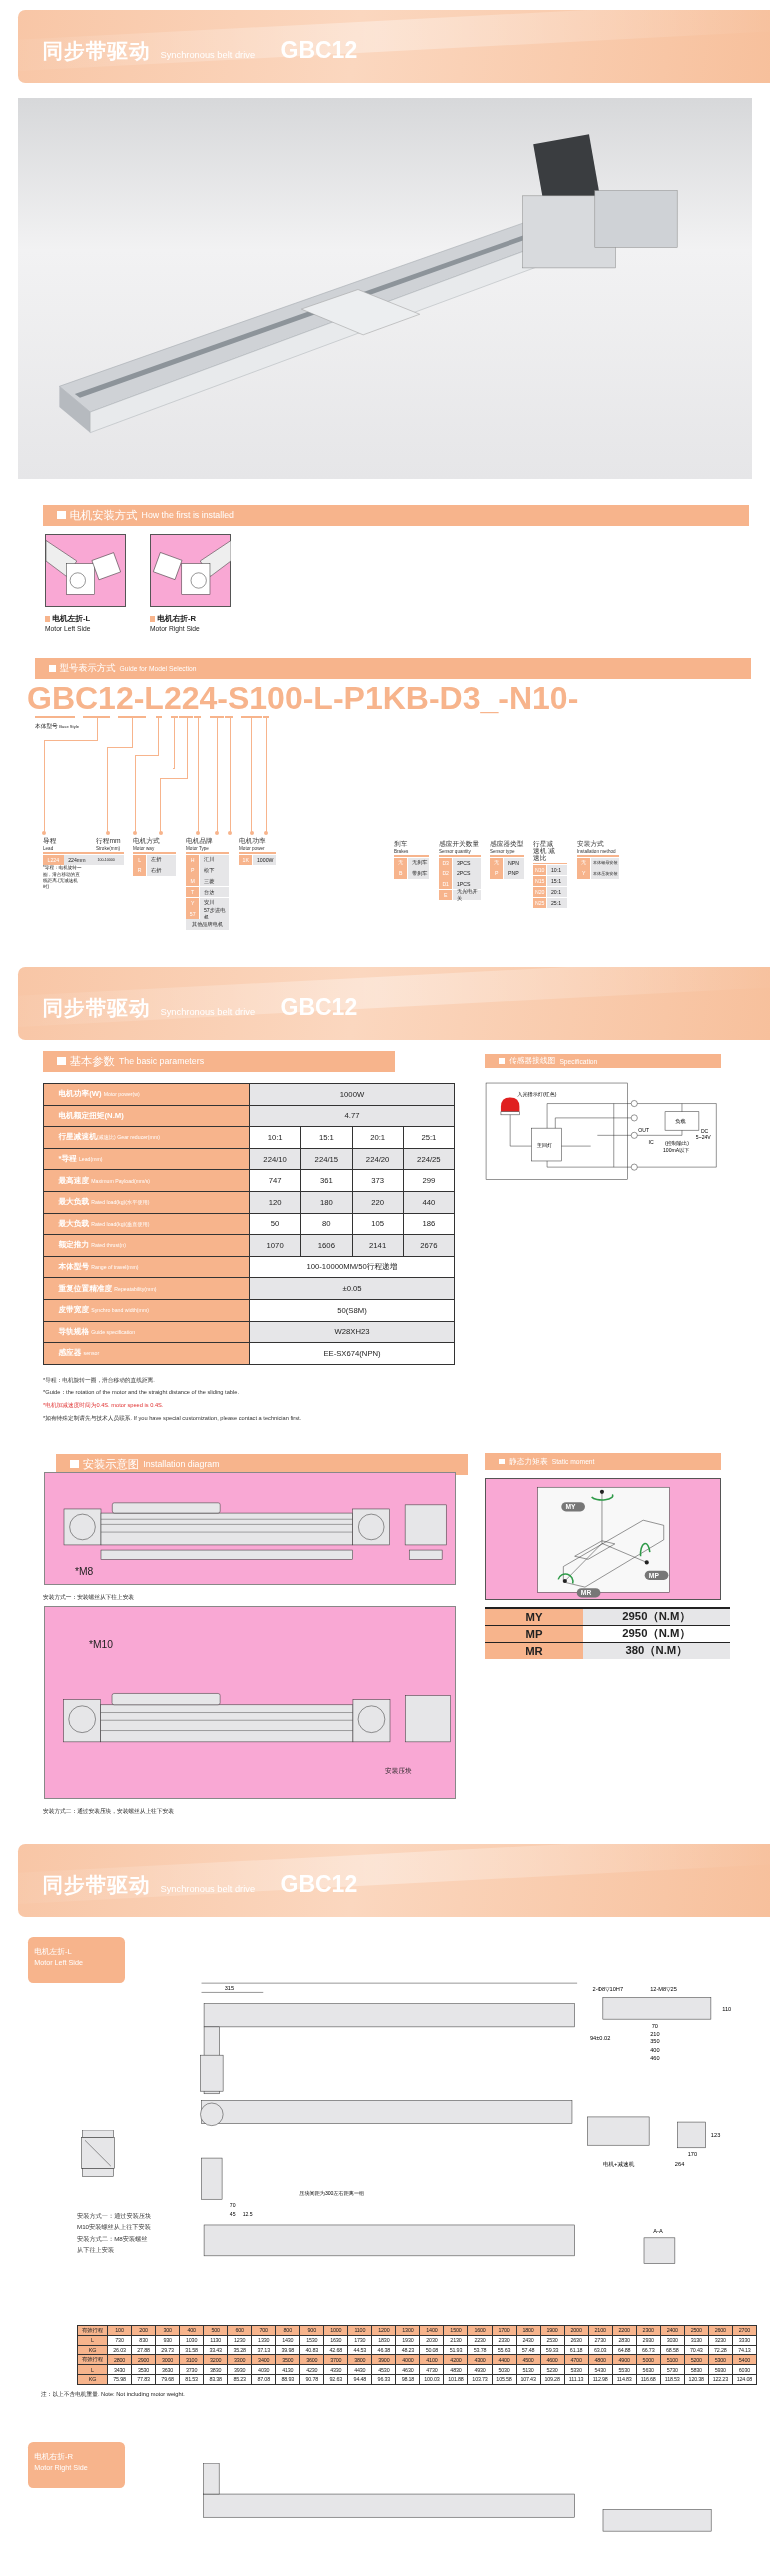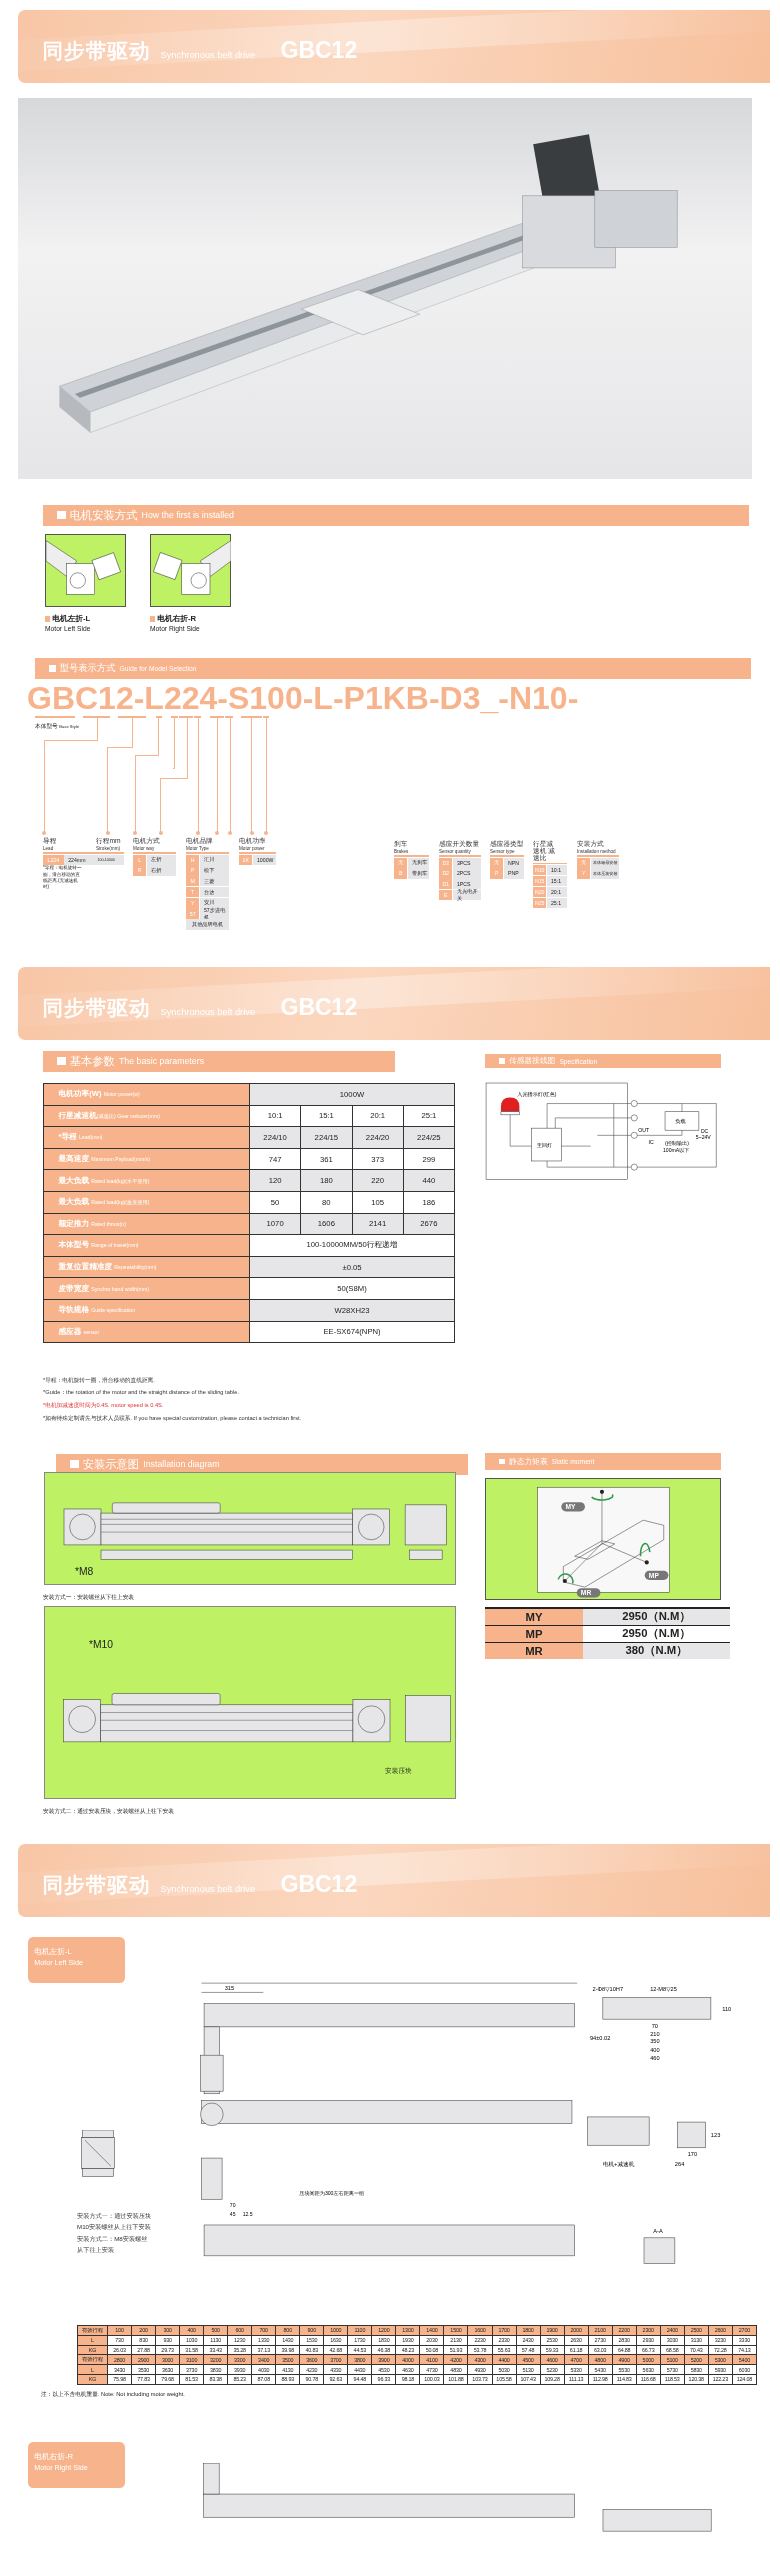--- a/index.html
+++ b/index.html
@@ -8,21 +8,21 @@
 .banner{position:absolute;left:17.5px;width:752px;height:73px;border-radius:7.2px 0 0 7.2px;background:linear-gradient(100deg,#f8c6a6 0%,#fbd7bf 45%,#f7c09c 100%);overflow:hidden}
 .banner::before{content:"";position:absolute;left:-52px;top:10.3px;width:824px;height:31px;background:linear-gradient(90deg,rgba(255,255,255,0),rgba(255,255,255,.35),rgba(255,255,255,0));transform:rotate(-3deg)}
 .banner .cn{position:absolute;left:25px;top:27px;font-size:20.6px;color:#fff;font-weight:bold;letter-spacing:1px}
 .banner .en{position:absolute;left:83px;top:40px;font-size:9.3px;color:#fff}
 .banner .model{position:absolute;left:150px;top:27px;font-size:23px;color:#fff;font-weight:bold}
 .secbar{position:absolute;height:20.6px;background:#f7b48c;color:#fff;display:flex;align-items:center;padding-left:14.4px;font-size:11.3px}
 .secbar .sq{width:8.2px;height:8.2px;background:#fff;margin-right:4.1px;display:inline-block}
 .secbar .cnt{font-weight:normal;margin-right:4.1px}
 .secbar .ent{font-size:8.8px}
 .hero{position:absolute;left:17.5px;top:98px;width:734px;height:381px;background:linear-gradient(180deg,#d7d8da 0%,#f2f2f3 40%,#e6e6e8 100%)}
-.imgbox{position:absolute;border:0.5px solid #555;background:#bef264}
+.imgbox{position:absolute;border:0.5px solid #555;background:#f9a8d4}
 .mlabel{position:absolute;font-size:7.7px}
 .mlabel .sq{display:inline-block;width:5.2px;height:6.2px;background:#f7b48c;margin-right:2.1px;vertical-align:middle}
 .mlabel .cn{font-weight:bold;font-size:7.7px}
 .mlabel .en{display:block;font-size:6.7px;margin-top:1px}
 .code{position:absolute;left:27px;top:680px;font-size:32px;font-weight:bold;color:#f7b48c;letter-spacing:0px;font-family:"Liberation Sans",sans-serif}
 .ul{position:absolute;height:1.5px;background:#f7b48c}
 .vl{position:absolute;width:1px;background:#f7b48c}
 .hl{position:absolute;height:1px;background:#f7b48c}
 .dot{position:absolute;width:4.1px;height:4.1px;border-radius:50%;background:#f7b48c}
 .optgrp{position:absolute}
@@ -326,20 +326,24 @@
   <span class="sq"></span>
   <span class="cnt">基本参数</span>
   <span class="ent">The basic parameters</span>
 </div>
 <table class="ptable">
   <tbody>
       <tr class="g">
         <td class="lbl"><span>电机功率(W)</span> <small>Motor power(w)</small></td>
         <td class="val" colspan="4">1000W</td>
       </tr>
+  <tr class="g">
+        <td class="lbl"><span>电机额定扭矩(N.M)</span></td>
+        <td class="val" colspan="4">4.77</td>
+      </tr>
   <tr>
         <td class="lbl"><span>行星减速机</span><small>(减速比) Gear reducer(mm)</small></td>
         <td class="val">10:1</td>
         <td class="val">15:1</td>
         <td class="val">20:1</td>
         <td class="val">25:1</td>
       </tr>
   <tr class="g">
         <td class="lbl"><span>*导程</span> <small>Lead(mm)</small></td>
         <td class="val">224/10</td>

